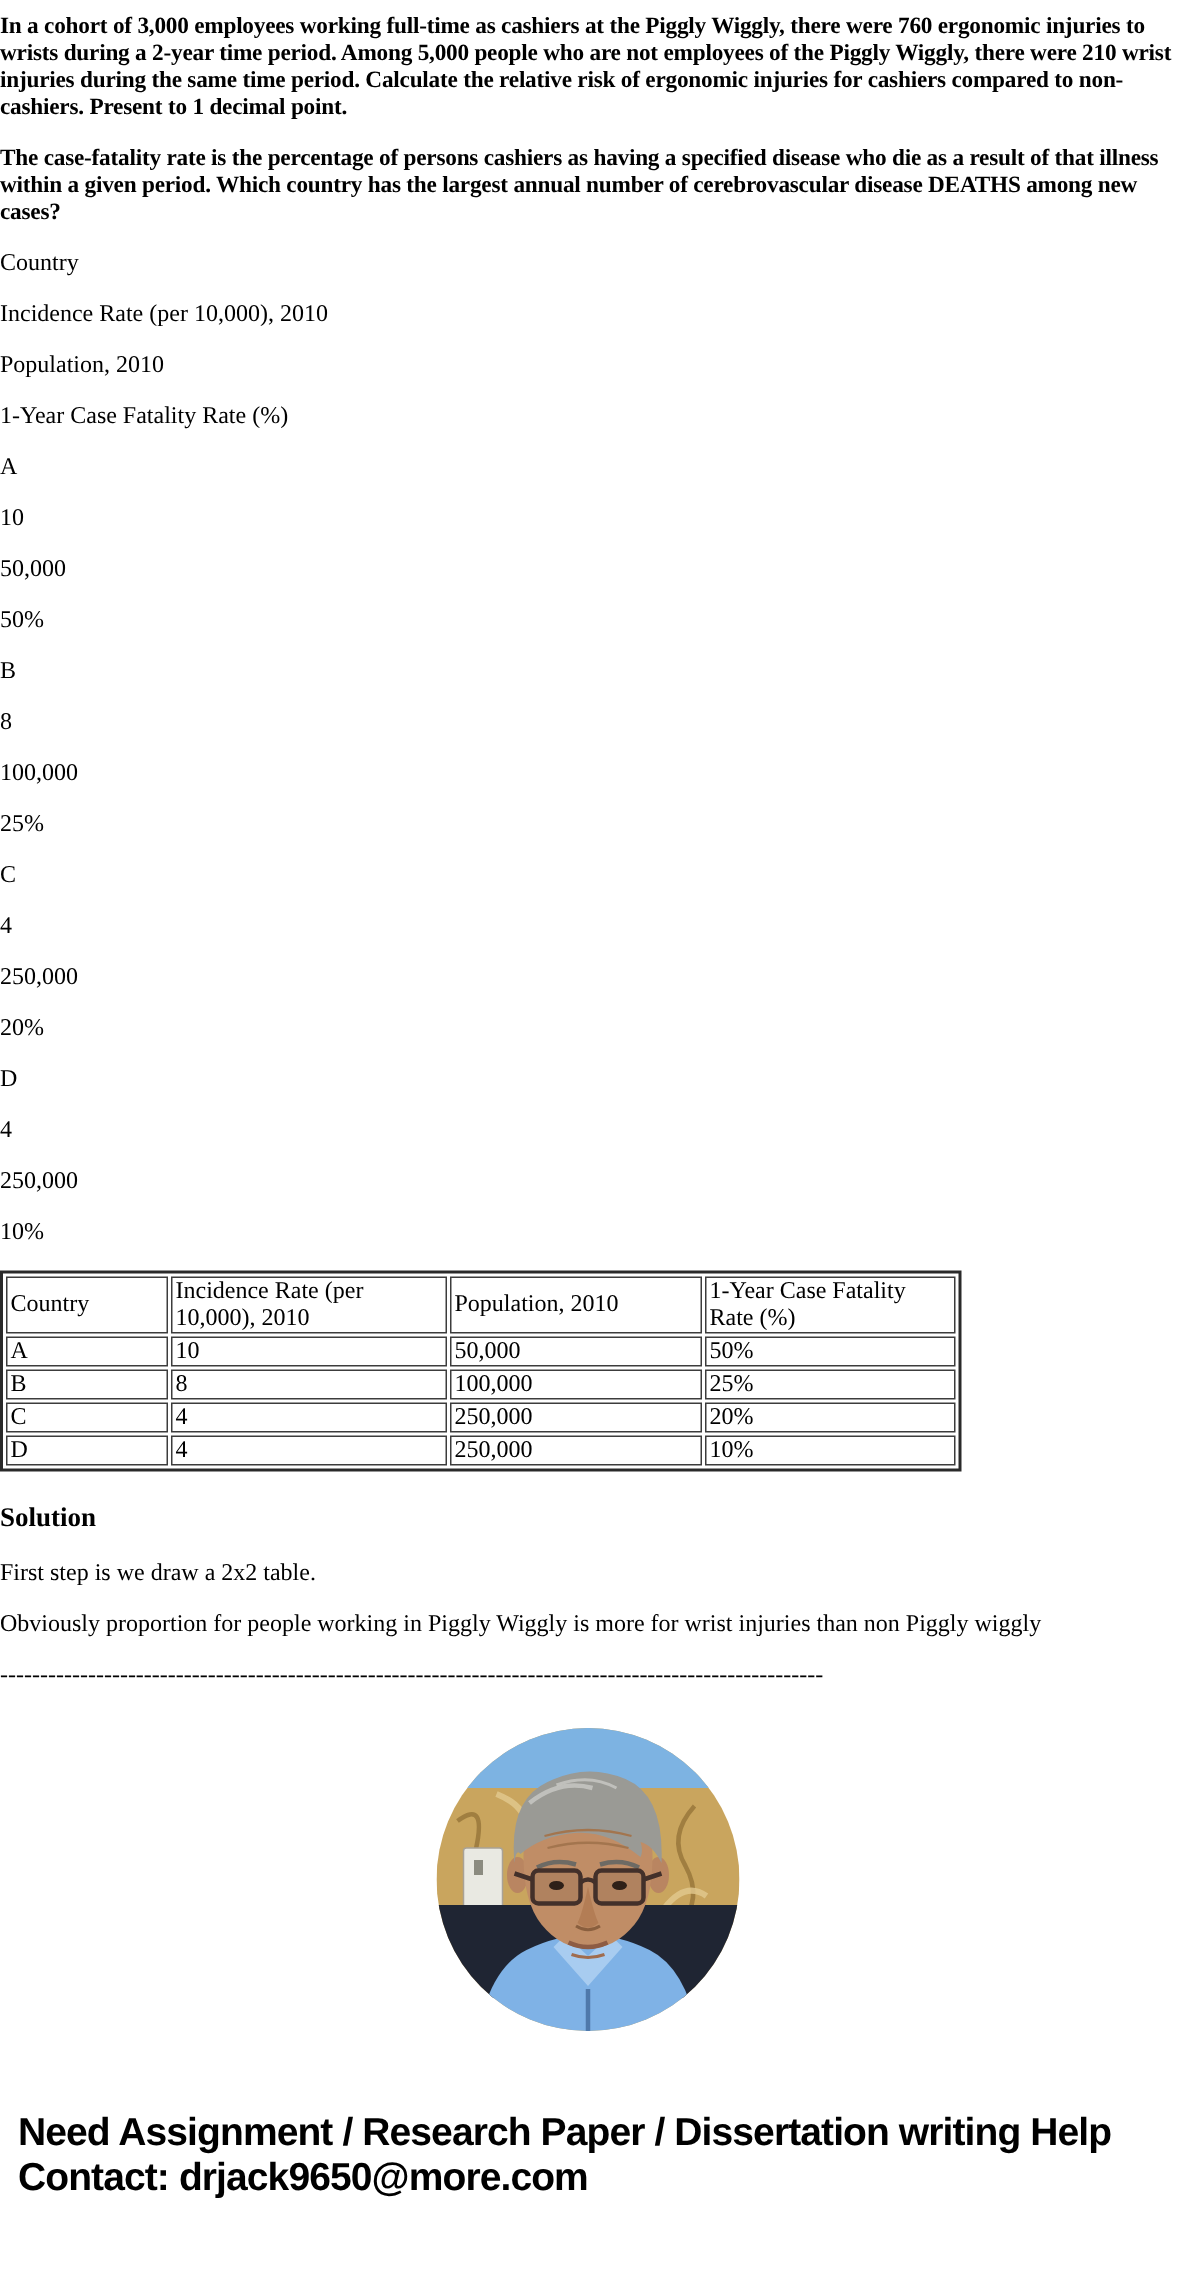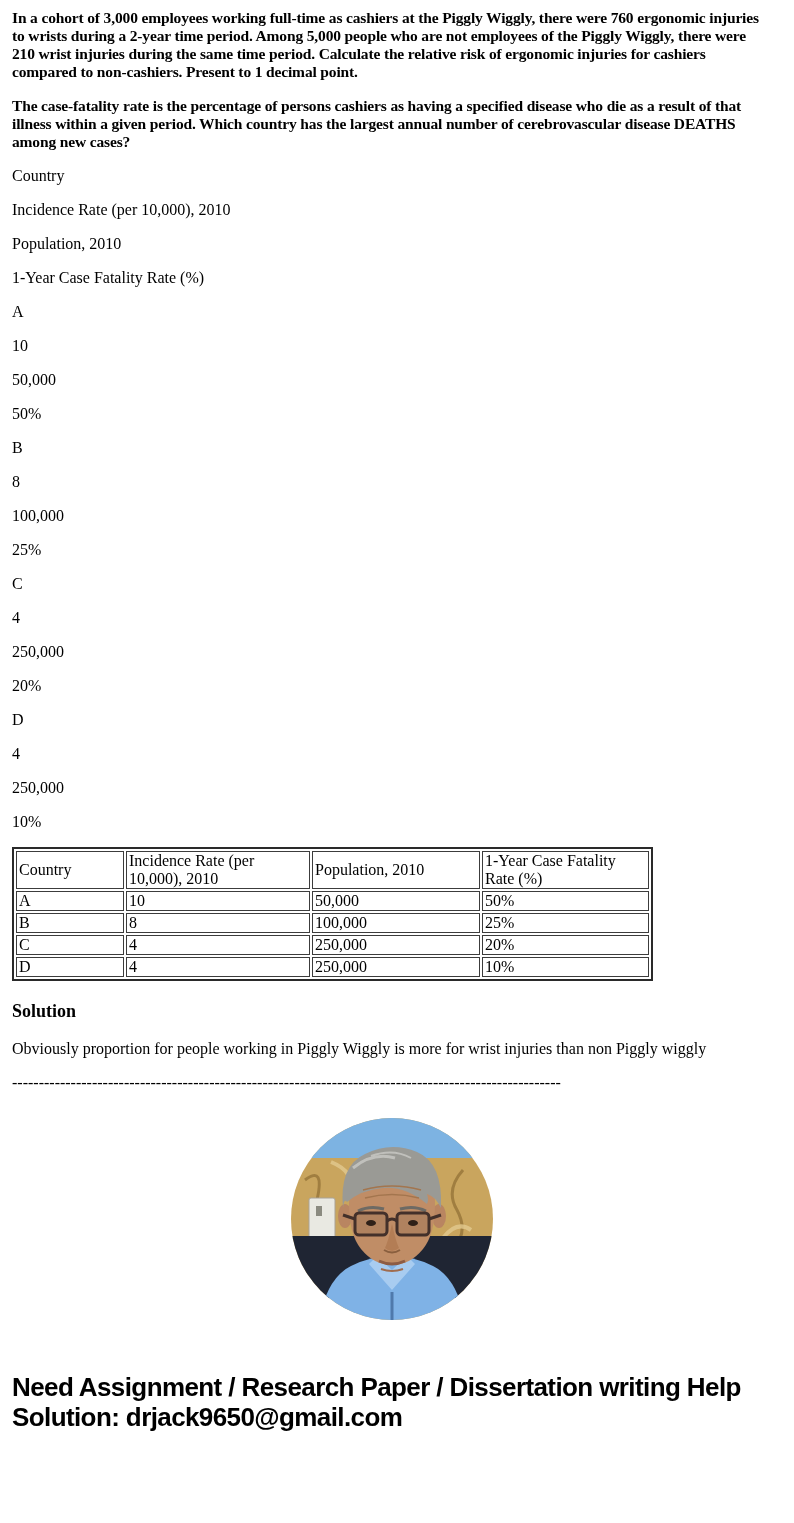--- a/index.html
+++ b/index.html
@@ -1,17 +1,17 @@
 <!DOCTYPE html>
 <html><head>
 <meta charset="utf-8">
 <style>
   html, body { margin: 0; padding: 0; background: #ffffff; }
   body { width: 794px; color: #000; font-family: "Liberation Serif", serif; }
-  .page { box-sizing: border-box; width: 784px; min-height: 1523px; padding: 9px 12px 30px; }
+  .page { box-sizing: border-box; width: 784px; min-height: 1523px; padding: 9px 0 30px; }
 
   p.lead {
     font-weight: bold;
     font-size: 15.5px;
     line-height: 18px;
     letter-spacing: -0.15px;
     margin: 0 0 16px 0;
   }
   p.item {
     font-size: 16px;
@@ -141,20 +141,21 @@
       <tr>
         <td>D</td>
         <td>4</td>
         <td>250,000</td>
         <td>10%</td>
       </tr>
     </tbody>
   </table>
 
   <h3 class="solution">Solution</h3>
+  <p class="body-text">First step is we draw a 2x2 table.</p>
   <p class="body-text">Obviously proportion for people working in Piggly Wiggly is more for wrist injuries than non Piggly wiggly</p>
 
   <p class="divider">-------------------------------------------------------------------------------------------------------</p>
 
   <div class="photo-wrap">
     <svg width="202" height="202" viewBox="0 0 202 202" aria-hidden="true">
       <defs>
           <clipPath id="circ">
             <circle cx="101" cy="101" r="101"></circle>
           </clipPath>
@@ -193,16 +194,16 @@
         <path d="M101,106 q-4,18 -7,24 q7,6 14,0 q-3,-6 -7,-24" fill="#b07a52" opacity="0.85"></path>
         <path d="M93,132 q8,5 16,0" stroke="#8a5f3e" stroke-width="2" fill="none"></path>
         <path d="M88,143 q13,6 26,0" stroke="#8d5c44" stroke-width="3" fill="none"></path>
         <path d="M90,151 q11,4 22,0" stroke="#a06c4e" stroke-width="2" fill="none"></path>
       </g>
     </svg>
   </div>
 
   <div class="footer">
     <div>Need Assignment / Research Paper / Dissertation writing Help</div>
-    <div>Solution: drjack9650@gmail.com</div>
+    <div>Contact: drjack9650@more.com</div>
   </div>
 
 </div>
 
 </body></html>

